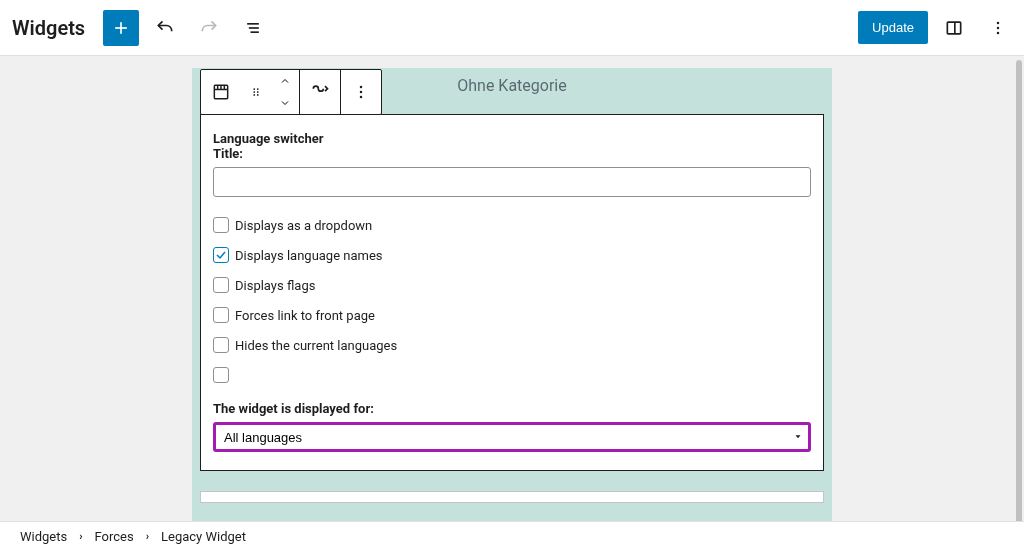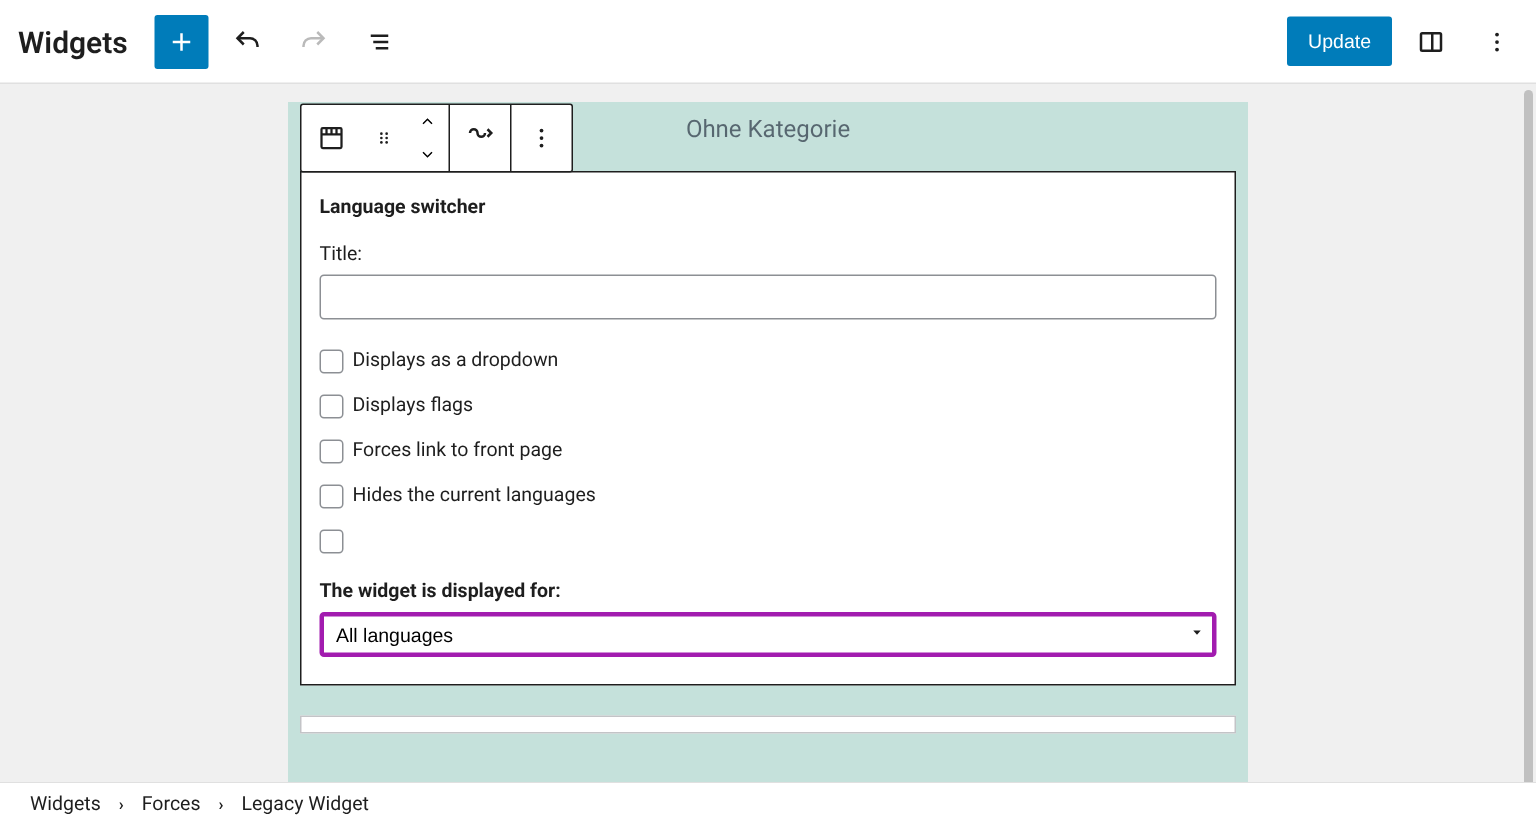--- a/index.html
+++ b/index.html
@@ -30,24 +30,24 @@
   .bt-btn { width: 40px; height: 44px; display: inline-flex; align-items: center; justify-content: center; border: none; background: transparent; cursor: pointer; color: #1e1e1e; }
   .bt-btn.narrow { width: 30px; }
   .bt-btn svg { width: 20px; height: 20px; }
   .bt-btn.narrow svg { width: 14px; height: 14px; }
   .mover { display: flex; flex-direction: column; width: 28px; }
   .mover button { height: 22px; border: none; background: transparent; cursor: pointer; padding: 0; display: flex; align-items: center; justify-content: center; }
   .mover svg { width: 12px; height: 12px; }
 
   
   .widget-card { background: #fff; border: 1px solid #1e1e1e; padding: 16px 12px 18px 12px; }
-  .widget-heading { font-weight: 700; font-size: 13px; margin-bottom: 16px; }
-  .form-label { font-size: 13px; margin-bottom: 6px; display: block; }
+  .widget-heading { font-weight: 700; font-size: 13px; }
+  .form-label { font-size: 13px; margin-bottom: 6px; display: block; font-weight: bold; }
   .text-input { width: 100%; height: 30px; border: 1px solid #8c8f94; border-radius: 3px; padding: 0 8px; font-size: 13px; margin-bottom: 20px; }
-  .check-row { display: flex; gap: 6px; margin-bottom: 14px; }
+  .check-row { display: flex; align-items: center; gap: 6px; margin-bottom: 14px; }
   .check { width: 16px; height: 16px; border: 1px solid #8c8f94; border-radius: 3px; display: inline-flex; align-items: center; justify-content: center; background: #fff; cursor: pointer; flex-shrink: 0; }
   .check.checked { background: #fff; border-color: #007cba; }
   .check.checked svg { display: block; }
   .check svg { display: none; width: 12px; height: 12px; color: #007cba; }
   .check-label { font-size: 13px; cursor: pointer; }
   .section-label { font-size: 13px; margin-top: 18px; margin-bottom: 6px; display: block; font-weight: bold; }
   .select-wrap { position: relative; }
   .select { width: 100%; height: 30px; border: 3px solid #a21caf; border-radius: 3px; padding: 0 28px 0 8px; font-size: 13px; background: #fff; appearance: none; cursor: pointer; }
   .select-caret { position: absolute; right: 8px; top: 50%; transform: translateY(-50%); pointer-events: none; }
 
@@ -180,20 +180,28 @@
 
         <label class="form-label">Title:</label>
         <input class="text-input" type="text" value="" style="">
 
         <div id="options-container">
             <div class="check-row">
               <span class="check"></span>
               <span class="check-label">Displays as a dropdown</span>
             </div>
             <div class="check-row">
+              <span class="check checked">
+                <svg viewBox="0 0 24 24" fill="none" stroke="currentColor" stroke-width="3">
+                  <polyline points="4 12 10 18 20 6"></polyline>
+                </svg>
+              </span>
+              <span class="check-label">Displays language names</span>
+            </div>
+            <div class="check-row">
               <span class="check"></span>
               <span class="check-label">Displays flags</span>
             </div>
             <div class="check-row">
               <span class="check"></span>
               <span class="check-label">Forces link to front page</span>
             </div>
             <div class="check-row">
               <span class="check"></span>
               <span class="check-label">Hides the current languages</span>

